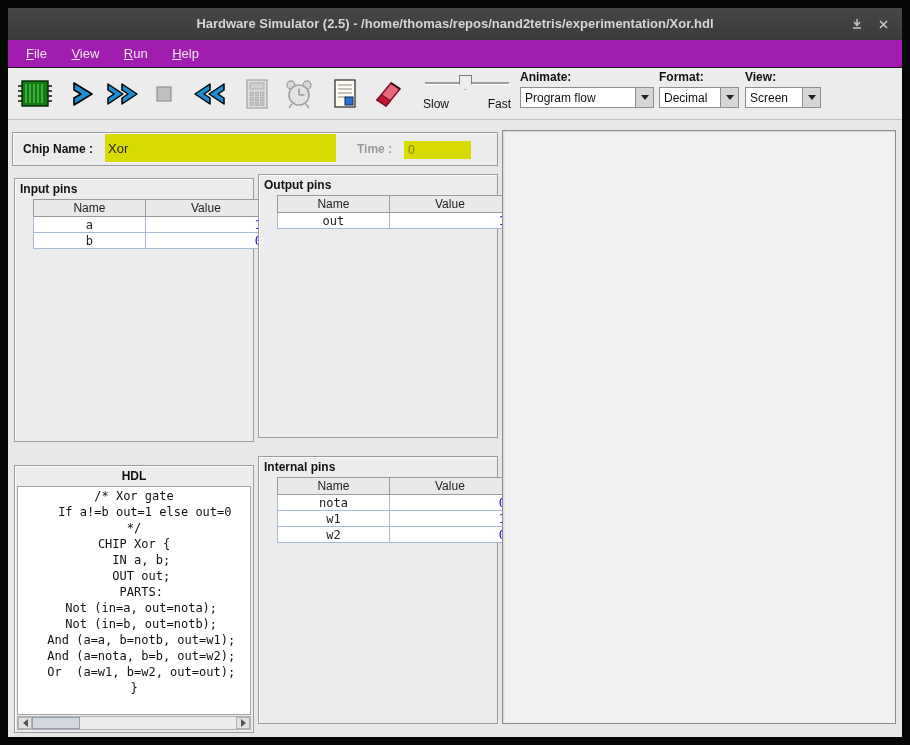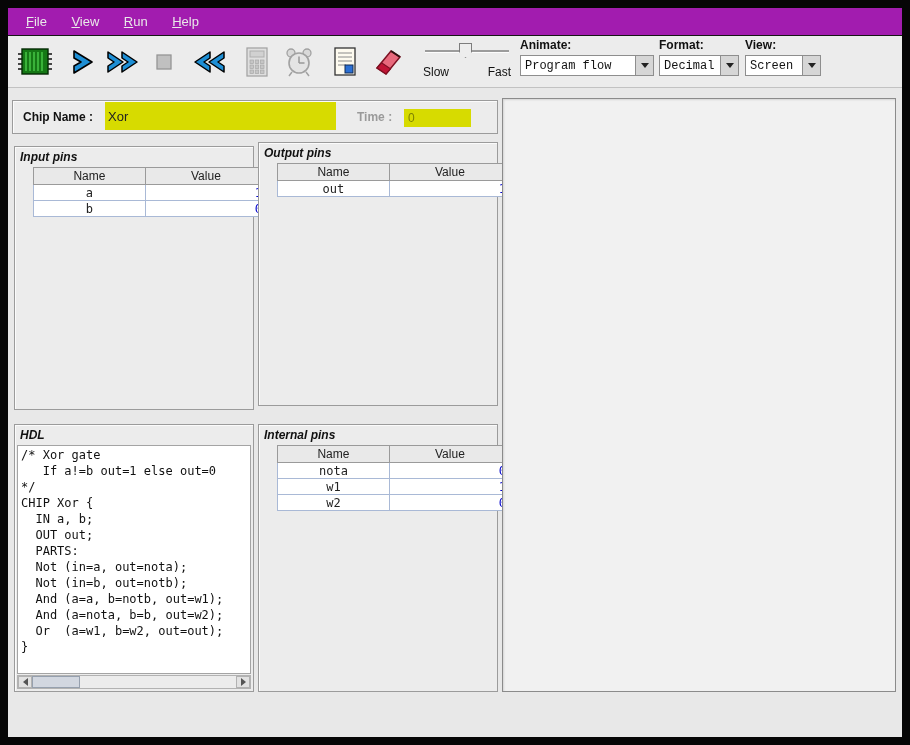--- a/index.html
+++ b/index.html
@@ -25,38 +25,38 @@
   .tb-btn { position:absolute; top:5px; width:42px; height:42px; display:flex; align-items:center; justify-content:center; cursor:pointer; }
   .tb-btn.disabled { cursor:default; opacity:.9; }
 
   .slider-group { position:absolute; left:415px; top:5px; width:88px; height:42px; }
   .slider-track { position:absolute; left:2px; right:2px; top:9px; height:3px; background:#9c9c9c; border-bottom:1px solid #fdfdfd; }
   .slider-thumb { position:absolute; left:36px; top:2px; width:13px; height:15px; background:#ededed; border:1px solid #7d7d7d; clip-path:polygon(0 0,100% 0,100% 60%,50% 100%,0 60%); cursor:pointer; }
   .slider-labels { position:absolute; left:0; right:0; top:24px; display:flex; justify-content:space-between; font-size:12px; font-weight:normal; color:#111; }
 
   .dd-group { position:absolute; top:2px; }
   .dd-label { font-size:12px; color:#111; margin-bottom:3px;font-weight:bold; }
-  .dropdown { display:flex; height:21px; background:#ffffff; border:1px solid #8e8e8e; cursor:pointer;font-family:Liberation Mono, monospace; }
+  .dropdown { display:flex; height:21px; background:#ffffff; border:1px solid #8e8e8e; cursor:pointer; }
   .dd-value { flex:1; font-size:12px; color:#111; padding:3px 4px 0 4px; white-space:nowrap; overflow:hidden; }
   .dd-btn { flex:0 0 18px; background:#d6d6d6; border-left:1px solid #8e8e8e; display:flex; align-items:center; justify-content:center; }
   .dd-arrow { width:0; height:0; border-left:4px solid transparent; border-right:4px solid transparent; border-top:5px solid #222; }
 
   
   .content { position:relative; flex:1; background:#e8e8e8; }
 
   .raised { background:#ececec; border:1px solid #9b9b9b; box-shadow:inset 1px 1px 0 #fbfbfb; }
 
   .chipbar { position:absolute; left:4px; top:12px; width:486px; height:34px; }
   .chip-label { position:absolute; left:10px; top:0; line-height:32px; font-size:12px; font-weight:bold; color:#111; }
   .chip-name-input { position:absolute; left:92px; top:1px; width:231px; height:28px; background:#d7db00; border:none; font-family:"Liberation Sans",sans-serif; font-size:13px; color:#222; padding:0 3px; outline:none; }
   .time-label { position:absolute; left:344px; top:0; line-height:32px; font-size:12px; font-weight:bold; color:#9a9a9a; }
   .time-field { position:absolute; left:391px; top:8px; width:67px; height:18px; background:#d7db00; font-size:12px; color:#7e8200; padding:2px 4px; }
 
   .panel { position:absolute; background:#ececec; border:1px solid #9b9b9b; box-shadow:inset 1px 1px 0 #fbfbfb; }
-  .panel-title { font-size:12px; font-weight:bold; color:#111; padding:3px 5px 2px 5px; height:20px;font-style:italic; }
+  .panel-title { font-size:12px; font-weight:bold; color:#111; padding:3px 5px 2px 5px; height:20px; }
 
   table.pin-table { width:calc(100% - 4px); margin:0 18px; border-collapse:collapse; table-layout:fixed; }
   .pin-table th { width:48%; height:17px; font-size:12px; font-weight:normal; color:#222; background:#e9e9e9; border:1px solid #9a9a9a; text-align:center; }
   .pin-table th.col-value { width:52%; }
   .pin-table td { height:16px; background:#ffffff; border:1px solid #a9b9d6; font-family:"DejaVu Sans Mono",monospace; font-size:12px; }
   td.pin-name { text-align:center; color:#222; }
   td.pin-value { text-align:right; color:#0000cd; padding-right:4px; }
 
   .hdl-code { position:absolute; left:2px; top:20px; right:2px; bottom:17px; background:#ffffff; border:1px solid #a4a4a4; overflow:hidden; font-family:"DejaVu Sans Mono",monospace; font-size:12px; line-height:16px; color:#111; padding:1px 3px; white-space:pre; }
 
@@ -69,20 +69,33 @@
   .tri-r { width:0; height:0; border-top:4px solid transparent; border-bottom:4px solid transparent; border-left:5px solid #555; }
 
   .screen-panel { position:absolute; left:494px; top:10px; width:394px; height:594px; background:#f1f1f1; border:1px solid #8b8b8b; box-shadow:inset 1px 1px 2px rgba(0,0,0,.12); }
 </style>
 </head>
 <body>
 
 <div class="frame">
   <div class="window">
 
+    <div class="titlebar">
+      <span class="title">Hardware Simulator (2.5) - /home/thomas/repos/nand2tetris/experimentation/Xor.hdl</span>
+      <span class="win-btn btn-min">
+        <svg width="12" height="12" viewBox="0 0 12 12">
+          <path d="M6 1 L6 6 M3 4 L6 7.5 L9 4 M2 10 L10 10" stroke="#c9c9c9" stroke-width="1.4" fill="none"></path>
+        </svg>
+      </span>
+      <span class="win-btn btn-close">
+        <svg width="11" height="11" viewBox="0 0 11 11">
+          <path d="M2 2 L9 9 M9 2 L2 9" stroke="#c9c9c9" stroke-width="1.5" fill="none"></path>
+        </svg>
+      </span>
+    </div>
 
     <div class="menubar">
       <span class="menu-item">File</span>
       <span class="menu-item">View</span>
       <span class="menu-item">Run</span>
       <span class="menu-item">Help</span>
     </div>
 
     <div class="toolbar">
 
@@ -255,21 +268,21 @@
           </thead>
           <tbody>
             <tr>
               <td class="pin-name">out</td>
               <td class="pin-value">1</td>
             </tr>
           </tbody>
         </table>
       </div>
 
-      <div class="panel" style="left:6px; top:336px; width:240px; height:268px;">
+      <div class="panel" style="left:6px; top:345px; width:240px; height:268px;text-align:center;">
         <div class="panel-title">HDL</div>
         <pre class="hdl-code">/* Xor gate
    If a!=b out=1 else out=0
 */
 CHIP Xor {
   IN a, b;
   OUT out;
   PARTS:
   Not (in=a, out=nota);
   Not (in=b, out=notb);

